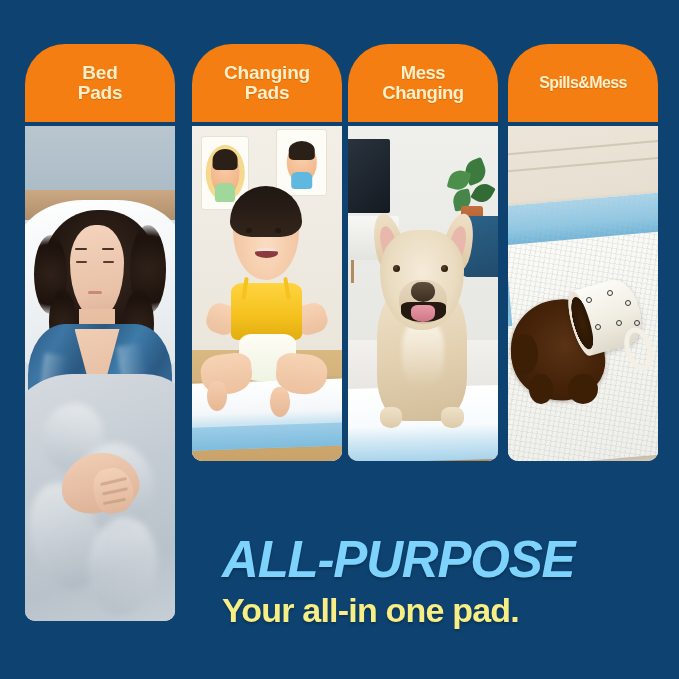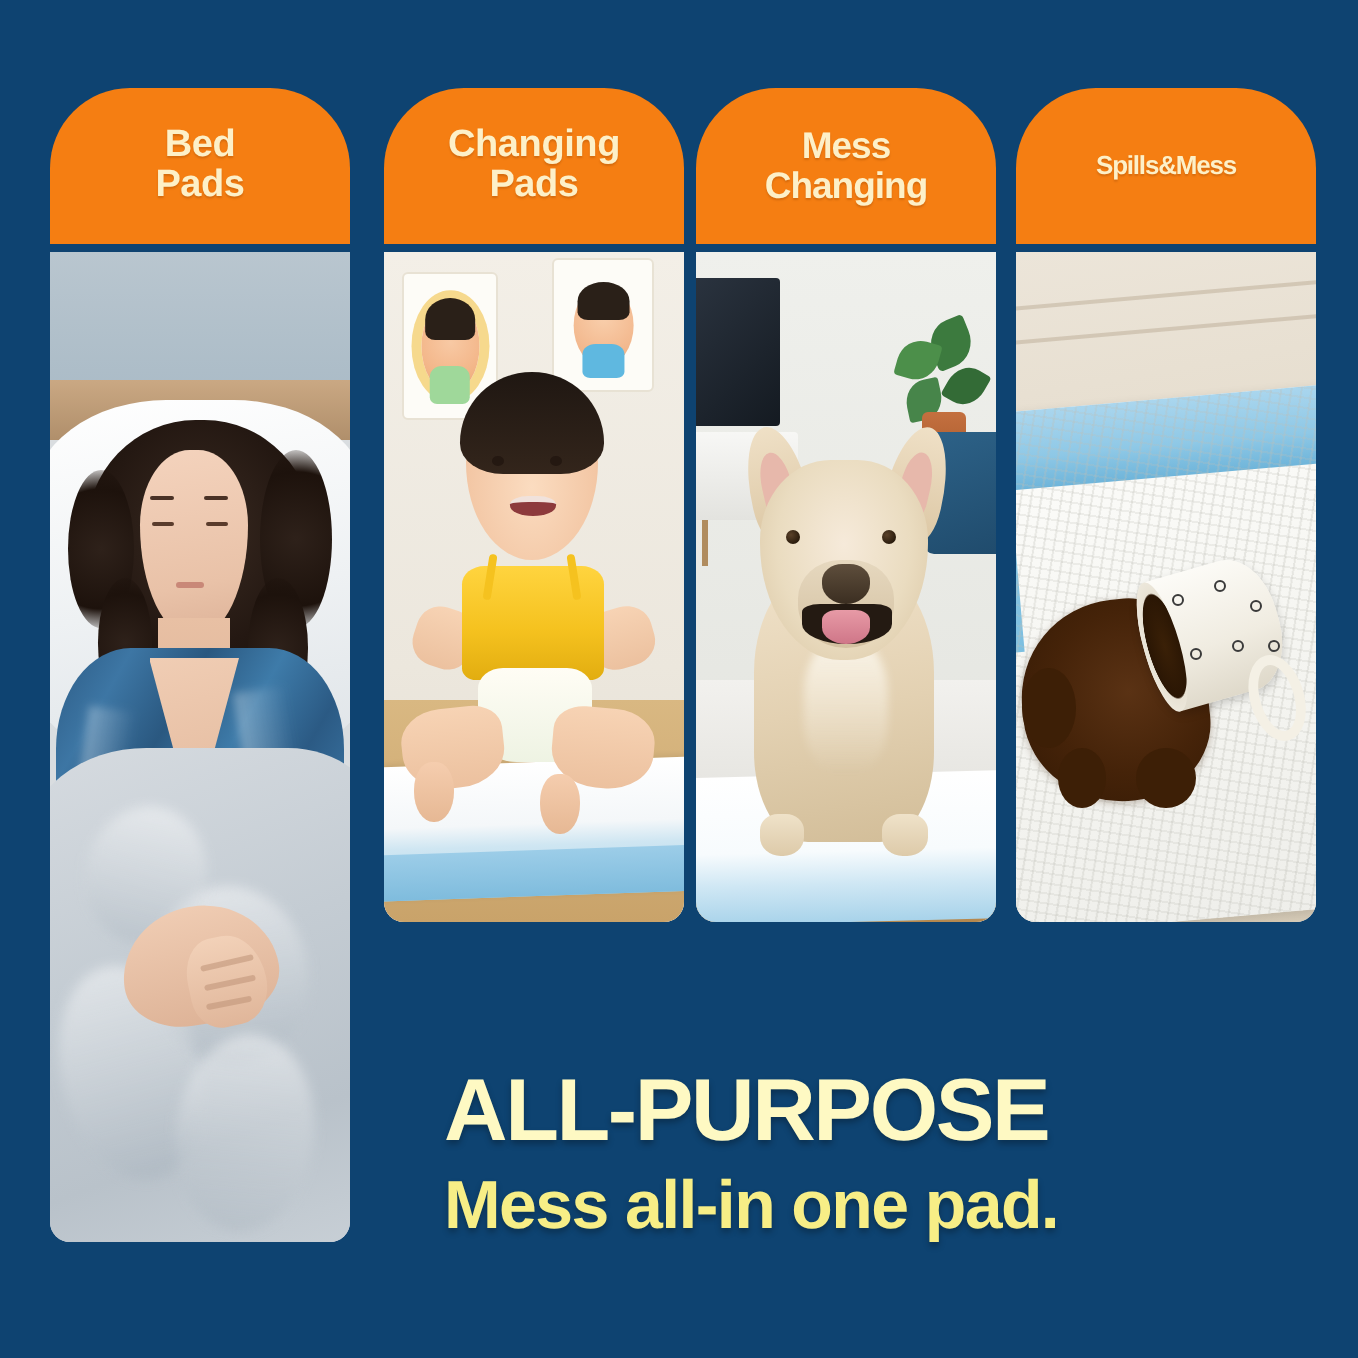--- a/index.html
+++ b/index.html
@@ -38,21 +38,21 @@
     padding: 0 4px;
   }
   .panel-header-label {
     color: #FDF0C8;
     font-weight: bold;
     font-size: 19px;
     line-height: 1.06;
     letter-spacing: -0.2px;
     text-shadow: 0 1px 1px rgba(120,50,0,.25);
   }
-  .panel-4 .panel-header-label { font-size: 13px; letter-spacing: -0.6px; }
+  .panel-4 .panel-header-label { font-size: 16px; letter-spacing: -0.6px; }
   .panel-3 .panel-header-label { font-size: 18.5px; letter-spacing: -0.5px; }
 
   .panel-photo {
     position: relative;
     margin-top: 4px;
     width: 150px;
     height: 335px;
     overflow: hidden;
     border-bottom-left-radius: 10px;
     border-bottom-right-radius: 10px;
@@ -454,27 +454,28 @@
     transform: rotate(-16deg);
     background: transparent;
   }
 
   
   .headline-block {
     position: absolute;
     left: 222px; top: 534px; width: 412px;
   }
   .headline {
-    color: #fef9c3;
-    font-size: 44px;
+    color: #7dd3fc;
+    font-size: 51px;
     font-weight: bold;
     line-height: 1.02;
     letter-spacing: -1.2px;
     text-shadow: 0 2px 3px rgba(0,0,0,.28);
     white-space: nowrap;
+    font-style: italic;
   }
   .subhead {
     margin-top: 5px;
     color: #F7EE86;
     font-size: 34px;
     font-weight: bold;
     letter-spacing: -0.8px;
     text-shadow: 0 2px 3px rgba(0,0,0,.28);
     white-space: nowrap;
   }
@@ -649,16 +650,16 @@
         <div class="mug-floral mf4"></div>
         <div class="mug-floral mf5"></div>
         <div class="mug-floral mf6"></div>
         <div class="mug-handle"></div>
       </div>
     </div>
   </div>
 
   <div class="headline-block">
     <div class="headline">ALL-PURPOSE</div>
-    <div class="subhead">Mess all-in one pad.</div>
+    <div class="subhead">Your all-in one pad.</div>
   </div>
 
 </div>
 
 </body></html>

